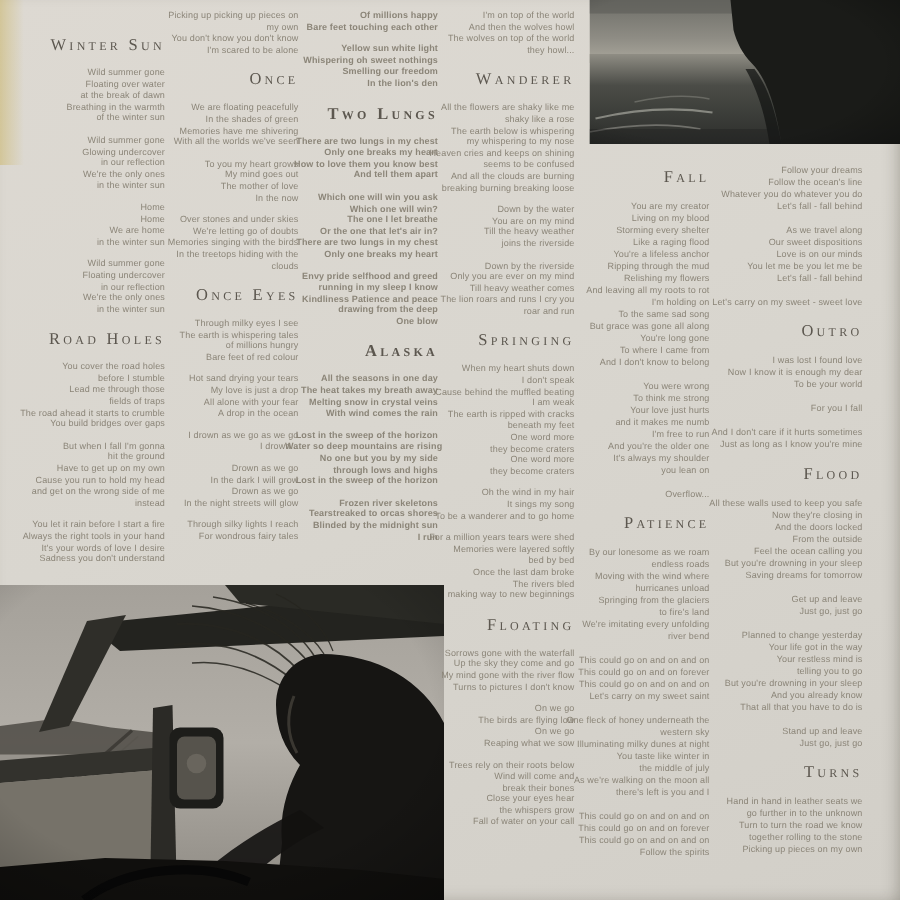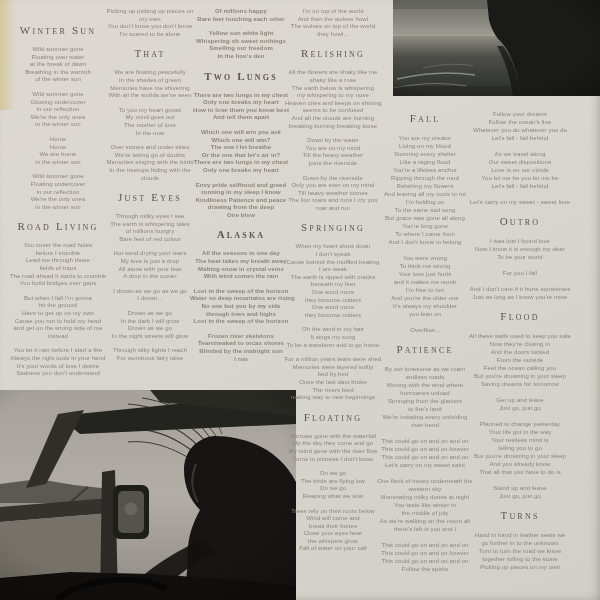--- a/index.html
+++ b/index.html
@@ -12,21 +12,21 @@
     position:absolute;inset:0;
     background:linear-gradient(155deg,#ddd9d2 0%,#d9d6cf 45%,#d2cfc8 100%);
     box-shadow:inset -8px 0 10px -6px rgba(60,55,45,.25), inset 0 -6px 10px -6px rgba(60,55,45,.18);
   }
   .corner-tint{
     position:absolute;left:0;top:0;width:16px;height:110px;
     background:linear-gradient(90deg,rgba(205,185,110,.55),rgba(205,185,110,0));
     pointer-events:none;
   }
   .col{
-    position:absolute;text-align:center;
+    position:absolute;text-align:right;
     color:var(--ink,#8b8578);
     font-size:6px;line-height:7.6px;letter-spacing:.1px;
   }
   .col.loose{line-height:8px;}
   .col .line{white-space:nowrap;}
   .stanza{margin:0 0 7px 0;}
   .loose .stanza{margin-bottom:8px;}
   .song-title{
     font-family:"Liberation Serif",serif;
     font-variant:small-caps;
@@ -153,21 +153,21 @@
       <div class="line">We are home</div>
       <div class="line">in the winter sun</div>
     </div>
     <div class="stanza">
       <div class="line">Wild summer gone</div>
       <div class="line">Floating undercover</div>
       <div class="line">in our reflection</div>
       <div class="line">We're the only ones</div>
       <div class="line">in the winter sun</div>
     </div>
-    <div class="song-title">Road Living</div>
+    <div class="song-title">Road Holes</div>
     <div class="stanza">
       <div class="line">You cover the road holes</div>
       <div class="line">before I stumble</div>
       <div class="line">Lead me through those</div>
       <div class="line">fields of traps</div>
       <div class="line">The road ahead it starts to crumble</div>
       <div class="line">You build bridges over gaps</div>
     </div>
     <div class="stanza">
       <div class="line">But when I fall I'm gonna</div>
@@ -184,41 +184,41 @@
       <div class="line">Sadness you don't understand</div>
     </div>
   </div>
 <div id="col2" class="col">
     <div class="stanza">
       <div class="line">Picking up picking up pieces on</div>
       <div class="line">my own</div>
       <div class="line">You don't know you don't know</div>
       <div class="line">I'm scared to be alone</div>
     </div>
-    <div class="song-title">That</div>
+    <div class="song-title">Once</div>
     <div class="stanza">
       <div class="line">We are floating peacefully</div>
       <div class="line">In the shades of green</div>
       <div class="line">Memories have me shivering</div>
       <div class="line">With all the worlds we've seen</div>
     </div>
     <div class="stanza">
       <div class="line">To you my heart grows</div>
       <div class="line">My mind goes out</div>
       <div class="line">The mother of love</div>
       <div class="line">In the now</div>
     </div>
     <div class="stanza">
       <div class="line">Over stones and under skies</div>
       <div class="line">We're letting go of doubts</div>
       <div class="line">Memories singing with the birds</div>
       <div class="line">In the treetops hiding with the</div>
       <div class="line">clouds</div>
     </div>
-    <div class="song-title">Just Eyes</div>
+    <div class="song-title">Once Eyes</div>
     <div class="stanza">
       <div class="line">Through milky eyes I see</div>
       <div class="line">The earth is whispering tales</div>
       <div class="line">of millions hungry</div>
       <div class="line">Bare feet of red colour</div>
     </div>
     <div class="stanza">
       <div class="line">Hot sand drying your tears</div>
       <div class="line">My love is just a drop</div>
       <div class="line">All alone with your fear</div>
@@ -293,21 +293,21 @@
       <div class="line">I run</div>
     </div>
   </div>
 <div id="col4" class="col">
     <div class="stanza">
       <div class="line">I'm on top of the world</div>
       <div class="line">And then the wolves howl</div>
       <div class="line">The wolves on top of the world</div>
       <div class="line">they howl...</div>
     </div>
-    <div class="song-title">Relishing</div>
+    <div class="song-title">Wanderer</div>
     <div class="stanza">
       <div class="line">All the flowers are shaky like me</div>
       <div class="line">shaky like a rose</div>
       <div class="line">The earth below is whispering</div>
       <div class="line">my whispering to my nose</div>
       <div class="line">Heaven cries and keeps on shining</div>
       <div class="line">seems to be confused</div>
       <div class="line">And all the clouds are burning</div>
       <div class="line">breaking burning breaking loose</div>
     </div>

